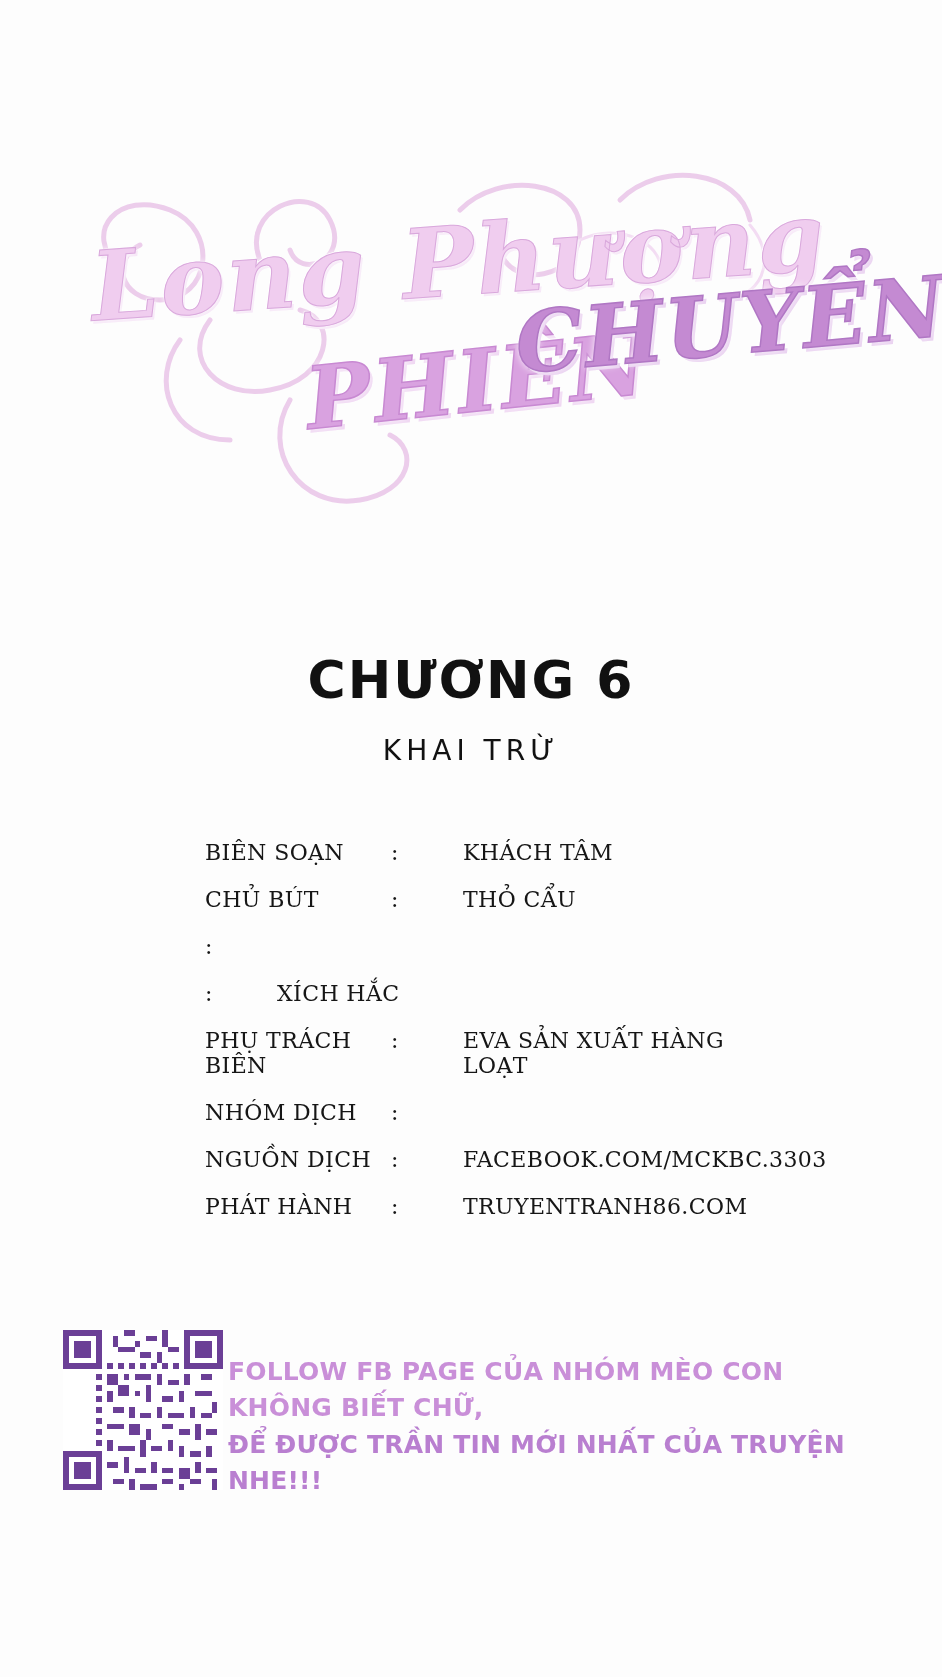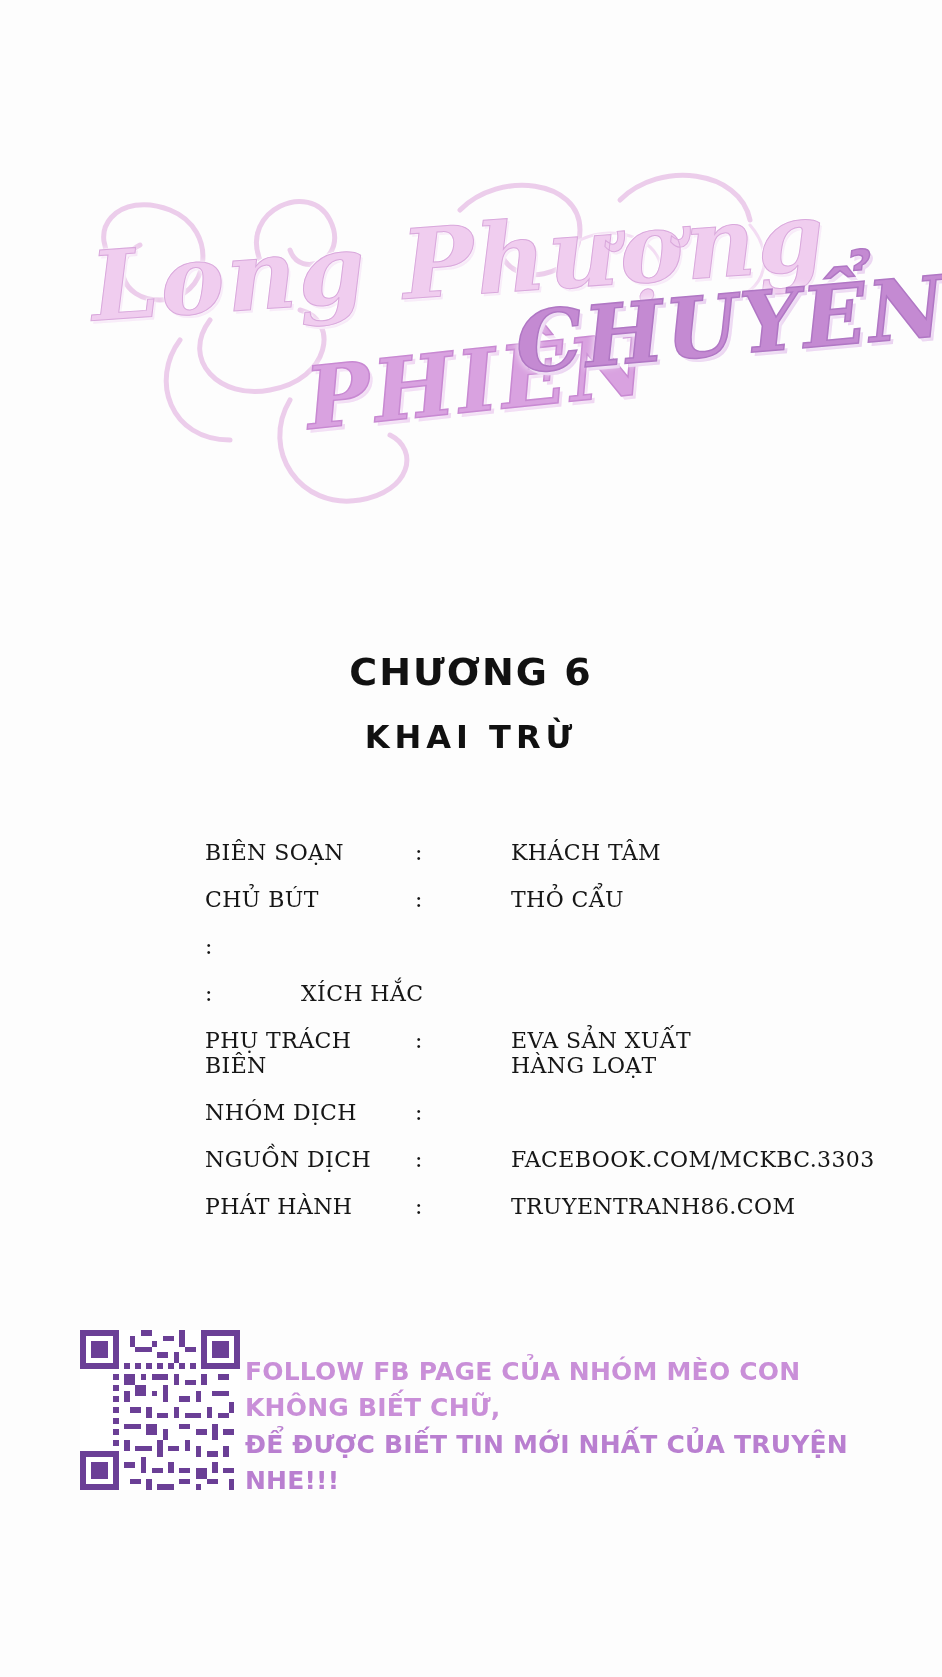--- a/index.html
+++ b/index.html
@@ -83,50 +83,49 @@
   
   .chapter-block {
     position: absolute;
     left: 0;
     right: 0;
     top: 650px;
     text-align: center;
   }
   .chapter-title {
     font-family: "DejaVu Sans", sans-serif;
-    font-size: 38px;
+    font-size: 52px;
     font-weight: bold;
     letter-spacing: 2px;
     color: #111111;
   }
   .chapter-subtitle {
     margin-top: 24px;
     font-family: "DejaVu Sans", sans-serif;
-    font-size: 32px;
-    font-weight: bold;
+    font-size: 28px;
+    font-weight: normal;
     letter-spacing: 5px;
     color: #111111;
   }
 
   
   .credits {
     position: absolute;
     left: 205px;
     top: 840px;
     width: 560px;
   }
   .credit-row {
     display: flex;
     align-items: baseline;
     margin-bottom: 22px;
     font-family: "DejaVu Serif", serif;
     font-size: 22px;
     color: #161616;
     letter-spacing: 0.4px;
-    gap: 24px;
   }
   .credit-label {
     width: 186px;
     flex: 0 0 186px;
     font-family: "DejaVu Serif", serif;
     font-weight: normal;
     text-transform: uppercase;
   }
   .credit-sep {
     width: 28px;
@@ -135,21 +134,21 @@
   }
   .credit-value {
     flex: 1 1 auto;
     text-transform: uppercase;
     margin-left: 44px;
   }
 
   
   .footer {
     position: absolute;
-    left: 80px;
+    left: 63px;
     top: 1330px;
     width: 790px;
     height: 190px;
   }
   .qr {
     position: absolute;
     left: 0;
     top: 0;
     width: 160px;
     height: 160px;
@@ -347,17 +346,17 @@
           <rect x="14" y="28" width="3" height="1"></rect>
             <rect x="18" y="27" width="2" height="1"></rect>
           <rect x="21" y="28" width="1" height="1"></rect>
             <rect x="23" y="27" width="2" height="1"></rect>
           <rect x="27" y="27" width="1" height="2"></rect>
         </g>
       </svg>
     </div>
     <div class="follow-text">
       <div>FOLLOW FB PAGE CỦA NHÓM MÈO CON KHÔNG BIẾT CHỮ,</div>
-      <div class="follow-line-2">ĐỂ ĐƯỢC BIẾT TIN MỚI NHẤT CỦA TRUYỆN NHE!!!</div>
+      <div class="follow-line-2">ĐỂ ĐƯỢC TRẦN TIN MỚI NHẤT CỦA TRUYỆN NHE!!!</div>
     </div>
   </div>
 
 </div>
 
 </body></html>

